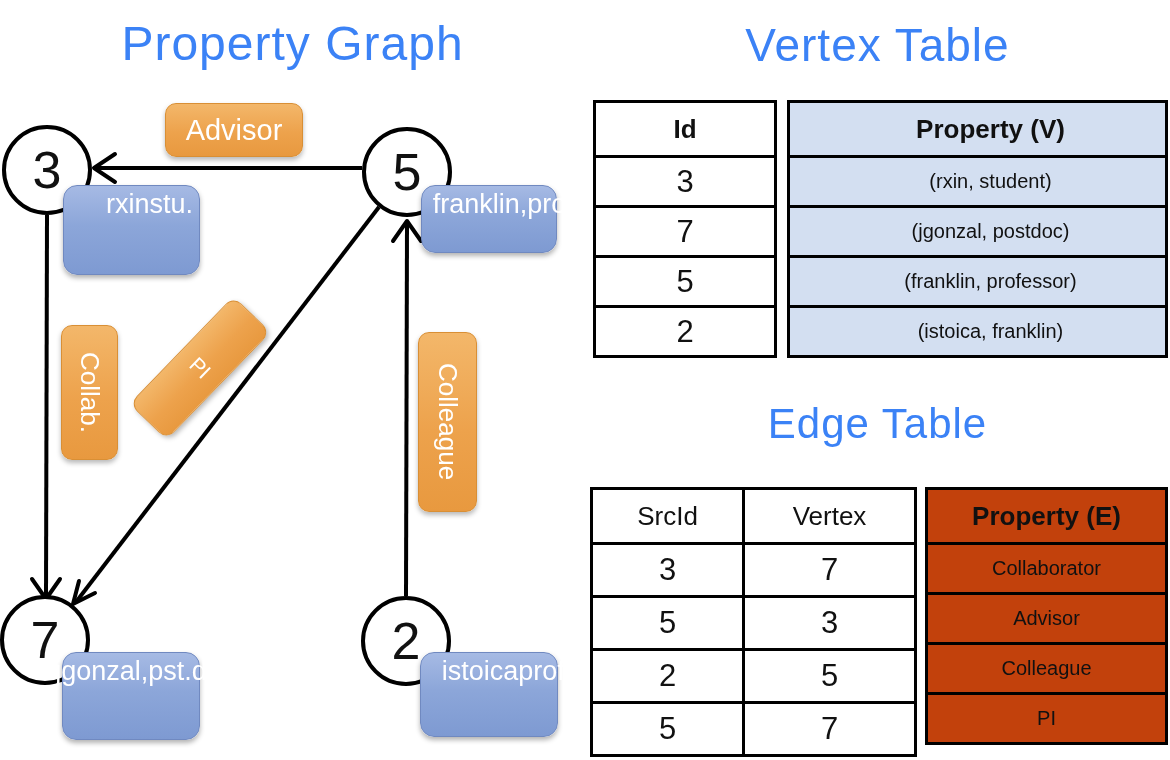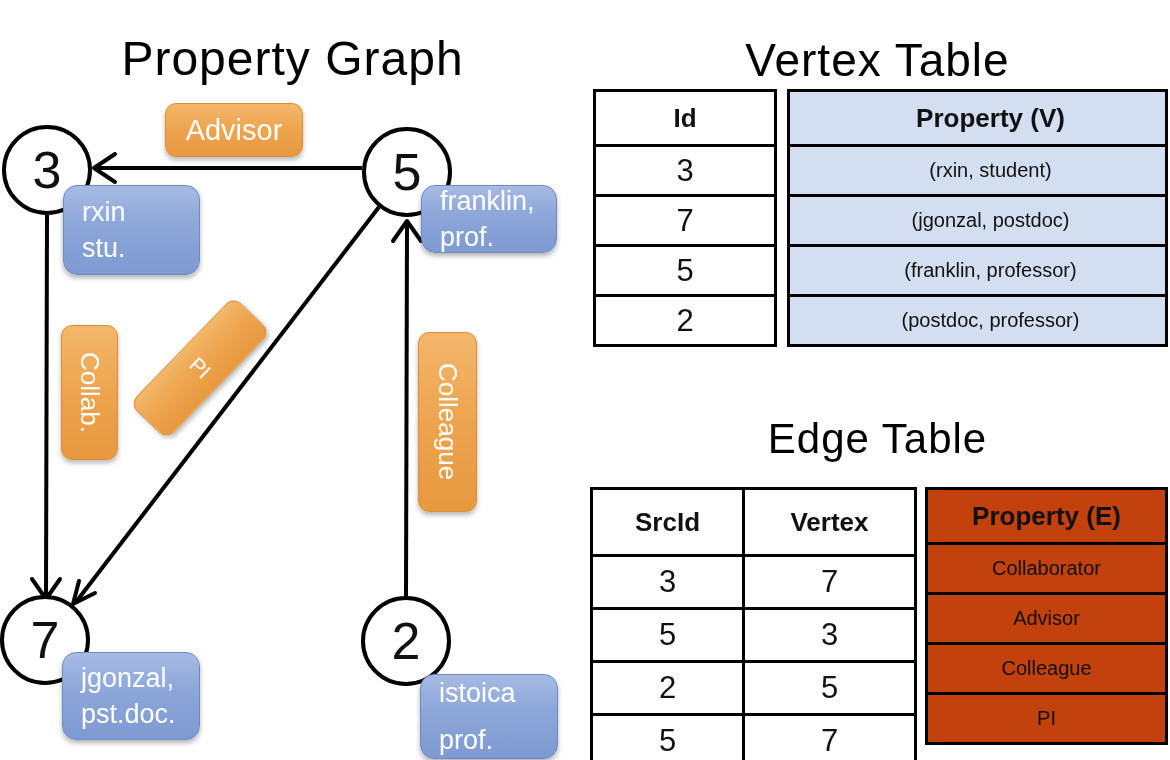--- a/index.html
+++ b/index.html
@@ -4,37 +4,37 @@
 <style>
   html,body{margin:0;padding:0;background:#ffffff;}
   *{box-sizing:border-box;}
   #stage{
     position:relative;width:1170px;height:760px;background:#ffffff;overflow:hidden;
     font-family:"Liberation Sans",sans-serif;color:#111111;
   }
   
   .big-title{
     position:absolute;text-align:center;font-size:46px;font-weight:400;
-    color:#000000;letter-spacing:1px;white-space:nowrap;margin-top:15px;
+    color:#3b82f6;letter-spacing:1px;white-space:nowrap;
   }
   
   .node-circle{
     position:absolute;width:90px;height:90px;border:4px solid #000;border-radius:50%;
     background:#ffffff;display:flex;align-items:center;justify-content:center;
     font-size:52px;font-weight:400;color:#111;z-index:2;
   }
   
   .vprop-box{
     position:absolute;border-radius:14px;z-index:4;
     background:linear-gradient(180deg,#a6bae4 0%,#8ca6d9 45%,#7e9ad2 100%);
     border:1px solid #7089c0;
     box-shadow:0 3px 5px rgba(0,0,0,0.30);
     color:#ffffff;font-size:27px;line-height:1.35;
-    display:flex;flex-direction:column;justify-content:center;
-    padding-left:18px;
+    display:flex;flex-direction:row;justify-content:center;
+    padding-left:36px;
   }
   
   .epill{
     position:absolute;border-radius:11px;z-index:3;
     background:linear-gradient(180deg,#f3b76a 0%,#eda24c 55%,#e8993f 100%);
     border:1px solid #d98f35;
     box-shadow:0 3px 5px rgba(0,0,0,0.28);
     color:#ffffff;display:flex;align-items:center;justify-content:center;
   }
   .epill.horiz{font-size:29px;}
@@ -52,21 +52,21 @@
     display:flex;align-items:center;justify-content:center;
     height:50px;border-top:3px solid #000;font-size:31px;color:#111;
   }
   .cell:first-child{border-top:none;}
   .cell.header{height:52px;font-weight:700;font-size:26px;}
   .cell.propv{font-size:20px;}
   .trow{display:flex;border-top:3px solid #000;}
   .trow:first-child{border-top:none;}
   .trow .cell{border-top:none;height:50px;}
   .trow .cell.bl{border-left:3px solid #000;}
-  .trow:first-child .cell{height:64px;font-weight:700;font-size:26px;}
+  .trow:first-child .cell{height:52px;font-weight:400;font-size:26px;}
   .fill-blue{background:#d3dff1;}
   .fill-blue .cell{background:#d3dff1;padding-left:26px;}
   .fill-tan{background:#f5dfc4;}
   .fill-tan .cell{background:#c2410c;}
 </style>
 </head>
 <body>
 
 <div id="stage">
 
@@ -105,48 +105,48 @@
     <span>stu.</span>
   </div>
   <div class="vprop-box" style="left:421px;top:185px;width:136px;height:68px;">
     <span>franklin,</span>
     <span>prof.</span>
   </div>
   <div class="vprop-box" style="left:62px;top:652px;width:138px;height:88px;">
     <span>jgonzal,</span>
     <span>pst.doc.</span>
   </div>
-  <div class="vprop-box" style="left:420px;top:674px;width:138px;height:85px;justify-content:space-between;">
+  <div class="vprop-box" style="left:420px;top:652px;width:138px;height:85px;">
     <span>istoica</span>
     <span>prof.</span>
   </div>
 
   <div class="epill horiz" style="left:165px;top:103px;width:138px;height:54px;">Advisor</div>
   <div class="epill vert" style="left:61px;top:325px;width:57px;height:135px;">Collab.</div>
   <div class="epill tilt" style="left:125px;top:342px;width:150px;height:52px;">
     <span class="tilt-text">PI</span>
   </div>
   <div class="epill vert" style="left:418px;top:332px;width:59px;height:180px;">Colleague</div>
 
   <div class="big-title" style="left:585px;top:18px;width:585px;font-size:46px;">Vertex Table</div>
 
-  <div class="table-group" style="left:593px;top:89px;">
+  <div class="table-group" style="left:593px;top:100px;">
     <div class="subtable" style="width:184px;">
       <div class="cell header">Id</div>
       <div class="cell">3</div>
       <div class="cell">7</div>
       <div class="cell">5</div>
       <div class="cell">2</div>
     </div>
     <div class="subtable fill-blue" style="width:381px;margin-left:10px;">
       <div class="cell header">Property (V)</div>
       <div class="cell propv">(rxin, student)</div>
       <div class="cell propv">(jgonzal, postdoc)</div>
       <div class="cell propv">(franklin, professor)</div>
-      <div class="cell propv">(postdoc, professor)</div>
+      <div class="cell propv">(istoica, franklin)</div>
     </div>
   </div>
 
   <div class="big-title" style="left:585px;top:400px;width:585px;font-size:42px;">Edge Table</div>
 
   <div class="table-group" style="left:590px;top:487px;">
     <div class="subtable" style="width:327px;">
       <div class="trow">
         <div class="cell" style="width:149px;">SrcId</div>
         <div class="cell bl" style="flex:1;">Vertex</div>

